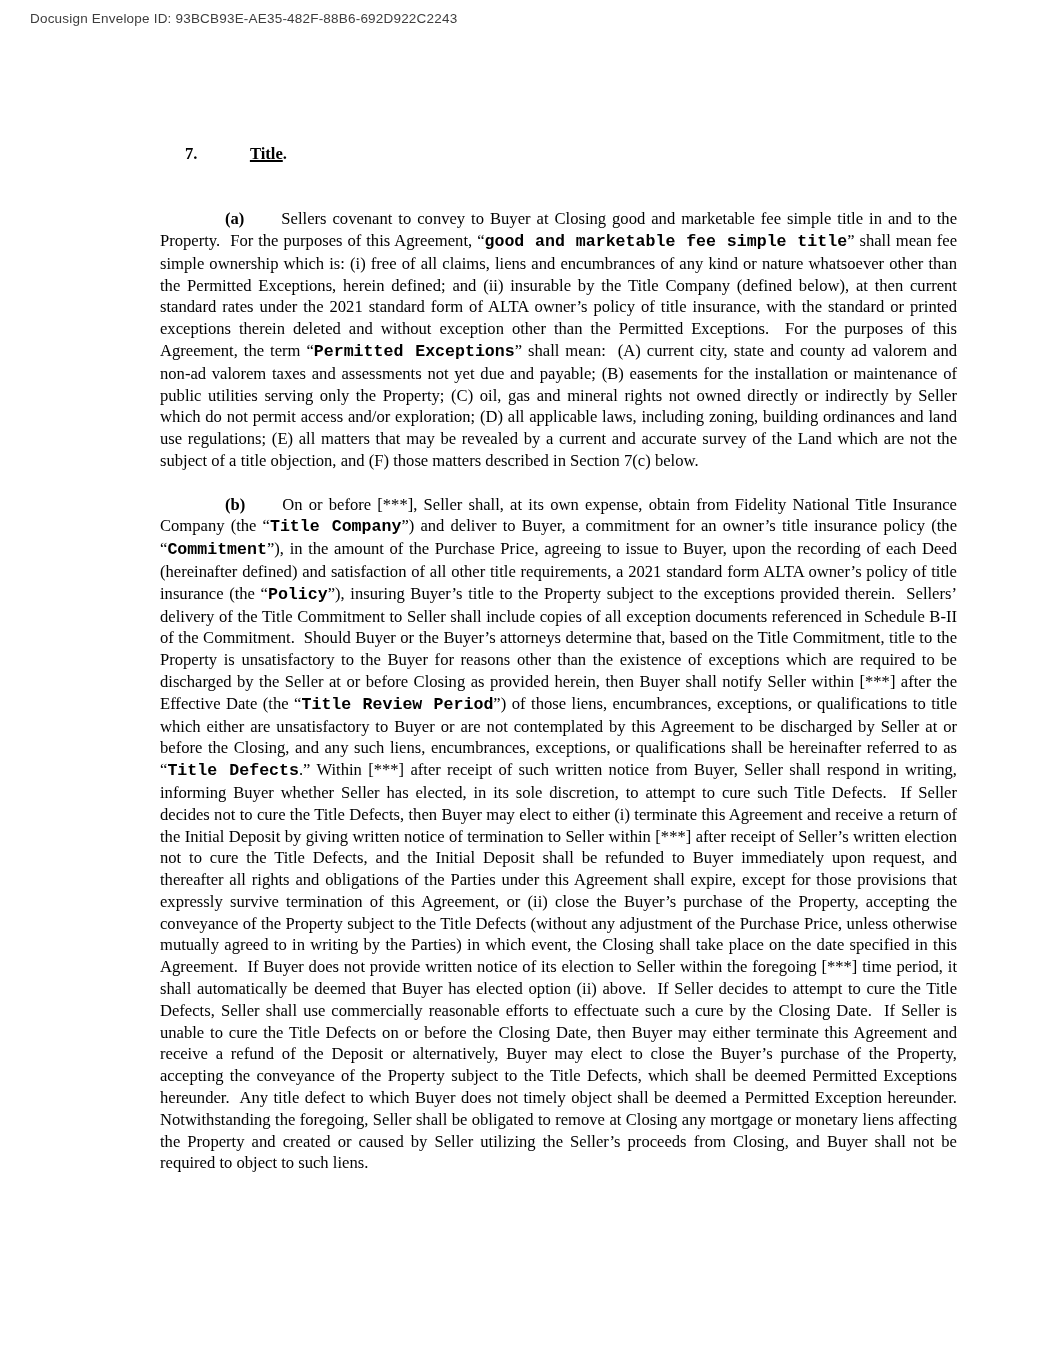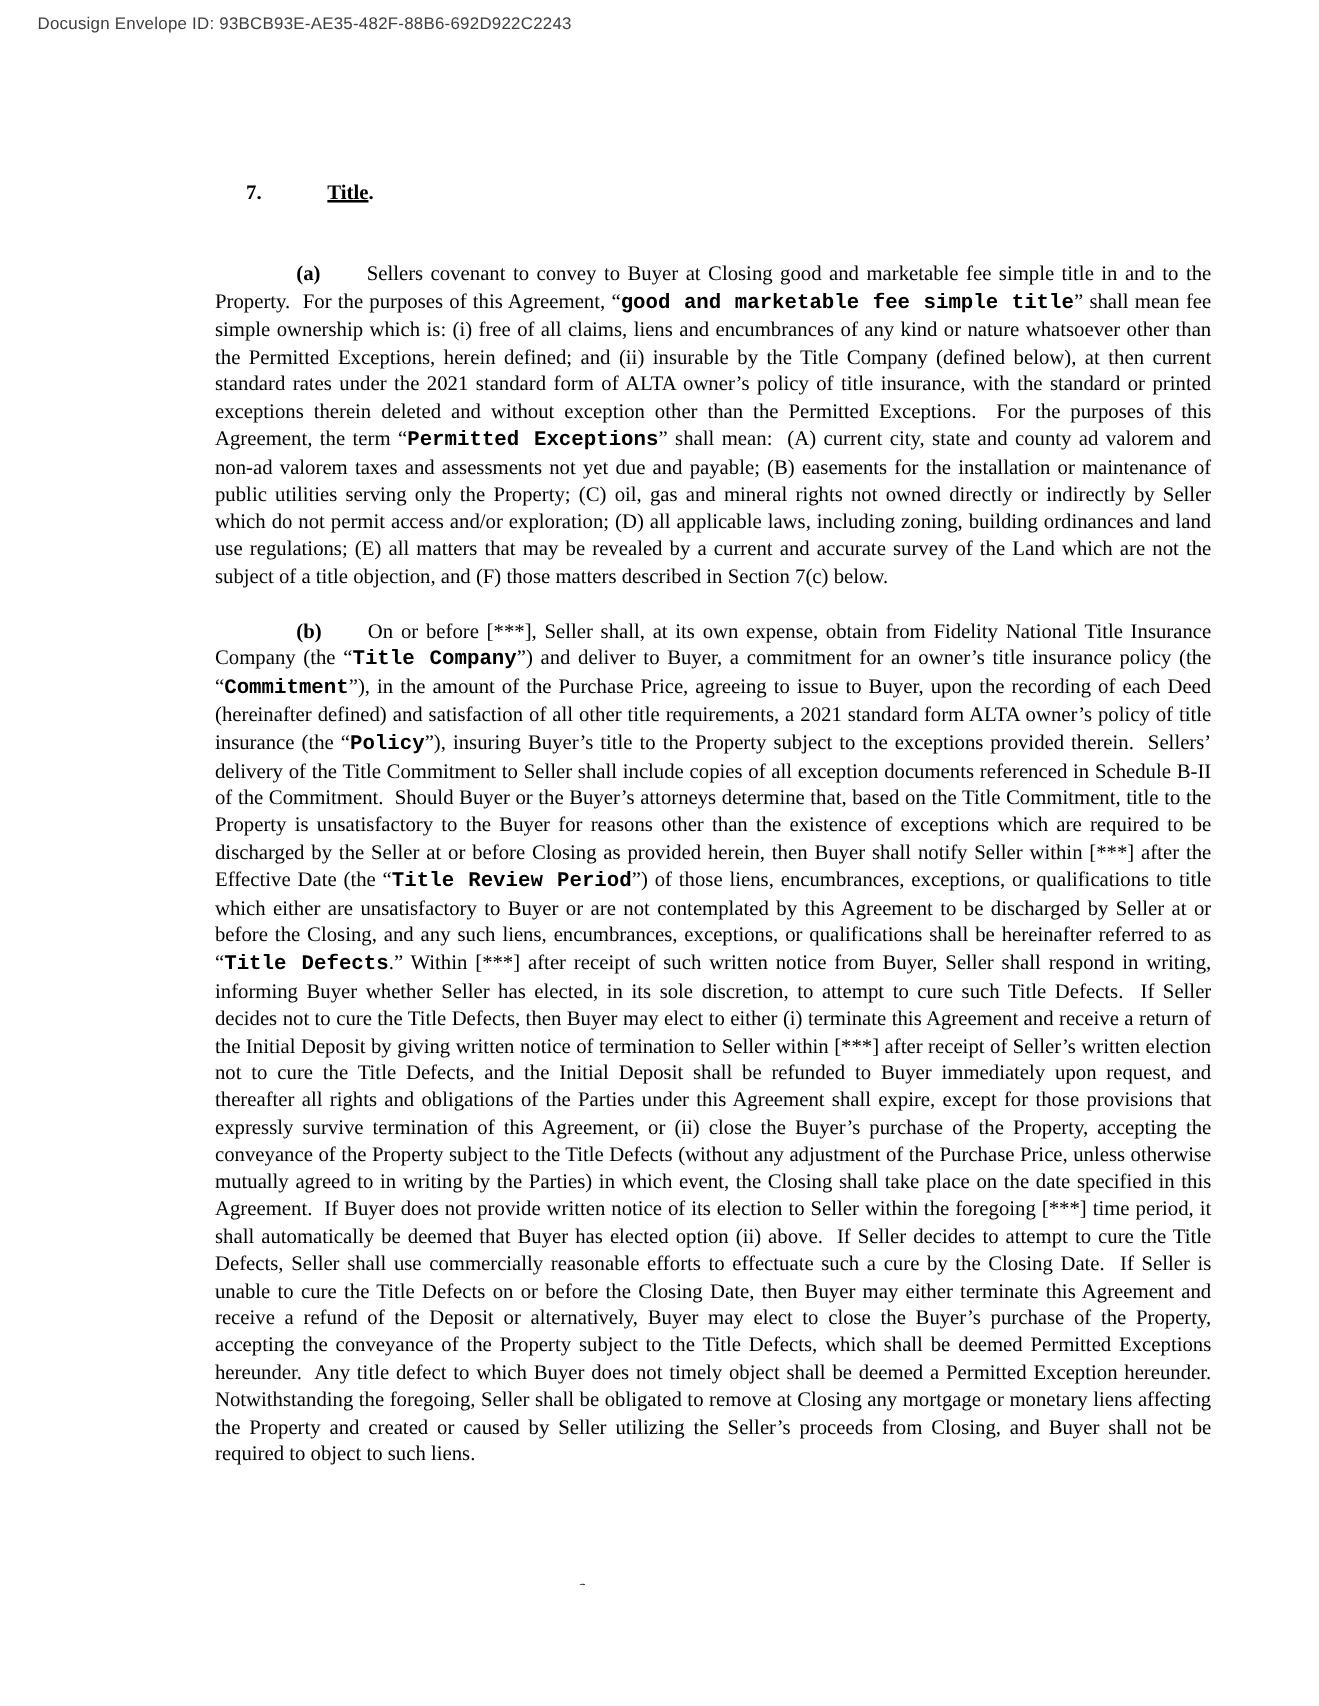--- a/index.html
+++ b/index.html
@@ -19,21 +19,21 @@
     left: 30px;
     top: 11px;
     font-family: "Liberation Sans", sans-serif;
     font-size: 13.5px;
     color: #3d3d3d;
     letter-spacing: 0.2px;
     white-space: pre;
   }
   .content {
     position: absolute;
-    left: 172px;
+    left: 160px;
     top: 121px;
     width: 797px;
     font-family: "Liberation Serif", serif;
     font-size: 16.6px;
     line-height: 21.8px;
     color: #000000;
     text-align: justify;
   }
   .section-heading {
     margin: 0 0 21.8px 0;

